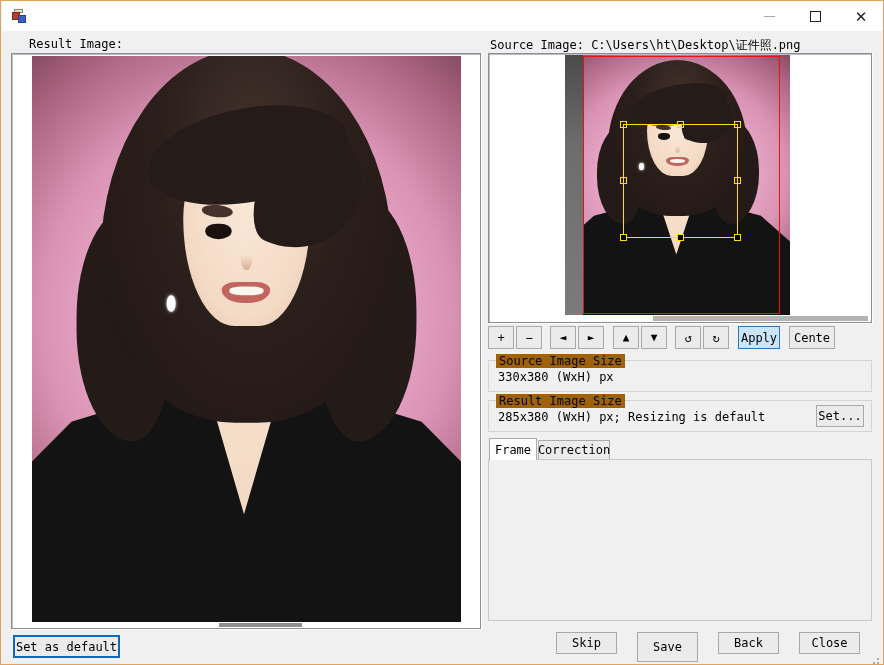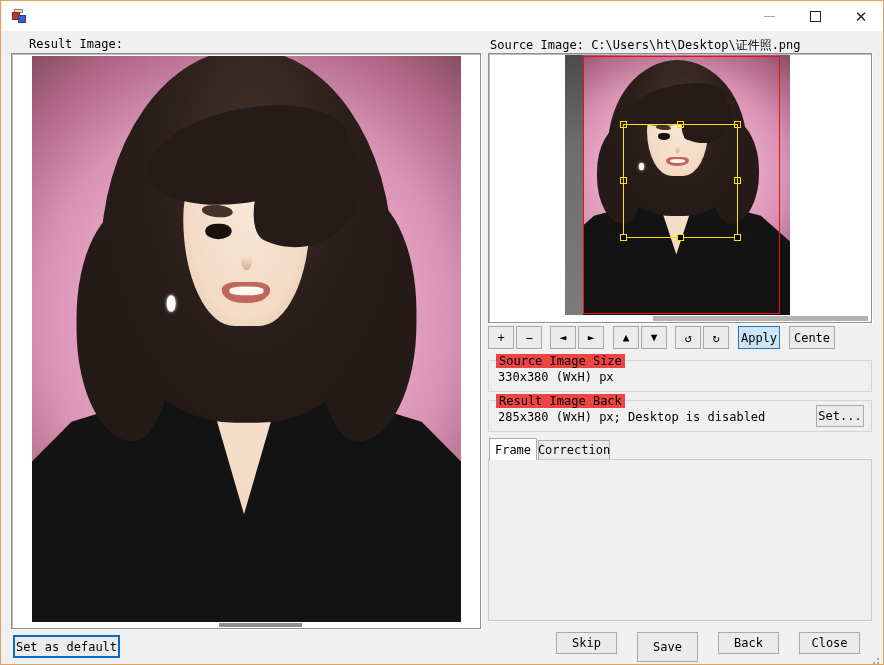--- a/index.html
+++ b/index.html
@@ -74,21 +74,21 @@
   
   .btn { position:absolute; background:#ebebeb; border:1px solid #a9a9a9; font-size:12px;
          font-family:"DejaVu Sans Mono",monospace; display:flex; align-items:center; justify-content:center; cursor:default; }
   .btn.toggled { background:#cbe4f6; border:1px solid #2a77b8; }
   .btn.focused { border:2px solid #0a6cc0; }
   .btn.disabled { background:#ededed; border-color:#bcbcbc; color:#a3a3a3; }
   .glyph-sm { font-size:11px; line-height:1; }
 
   
   .group { position:absolute; border:1px solid #d5d5d5; }
-  .group-title { position:absolute; background:#ef4444; padding:0 3px; font-size:12px; white-space:pre; }
+  .group-title { position:absolute; background:#a16207; padding:0 3px; font-size:12px; white-space:pre; }
 
   
   .tab { position:absolute; border:1px solid #acacac; font-size:12px; text-align:center;
          display:flex; align-items:center; justify-content:center; }
   .tab.active { background:#fff; border-bottom:none; z-index:3; }
   .tab.inactive { background:#ececec; z-index:1; }
   .tab-panel { position:absolute; background:#f0f0f0; border:1px solid #c9c9c9; z-index:2; }
 
   
   .checkbox { position:absolute; width:13px; height:13px; background:#fff; border:1px solid #707070;
@@ -228,22 +228,22 @@
     </div>
   <div class="btn" style="left:788px; top:325px; width:46px; height:23px;">
       <span>Cente</span>
     </div>
 
   <div class="group" style="left:487px; top:359px; width:384px; height:32px;"></div>
   <div class="group-title" style="left:495px; top:353px;">Source Image Size</div>
   <div class="field-label" style="left:497px; top:369px;">330x380 (WxH) px</div>
 
   <div class="group" style="left:487px; top:399px; width:384px; height:32px;"></div>
-  <div class="group-title" style="left:495px; top:393px;">Result Image Back</div>
-  <div class="field-label" style="left:497px; top:409px;">285x380 (WxH) px; Desktop is disabled</div>
+  <div class="group-title" style="left:495px; top:393px;">Result Image Size</div>
+  <div class="field-label" style="left:497px; top:409px;">285x380 (WxH) px; Resizing is default</div>
   <div class="btn" style="left:815px; top:404px; width:48px; height:22px;">
       <span>Set...</span>
     </div>
 
   <div class="tab active" style="left:488px; top:437px; width:48px; height:22px;">
       <span>Frame</span>
     </div>
   <div class="tab inactive" style="left:537px; top:439px; width:72px; height:20px;">
       <span>Correction</span>
     </div>

